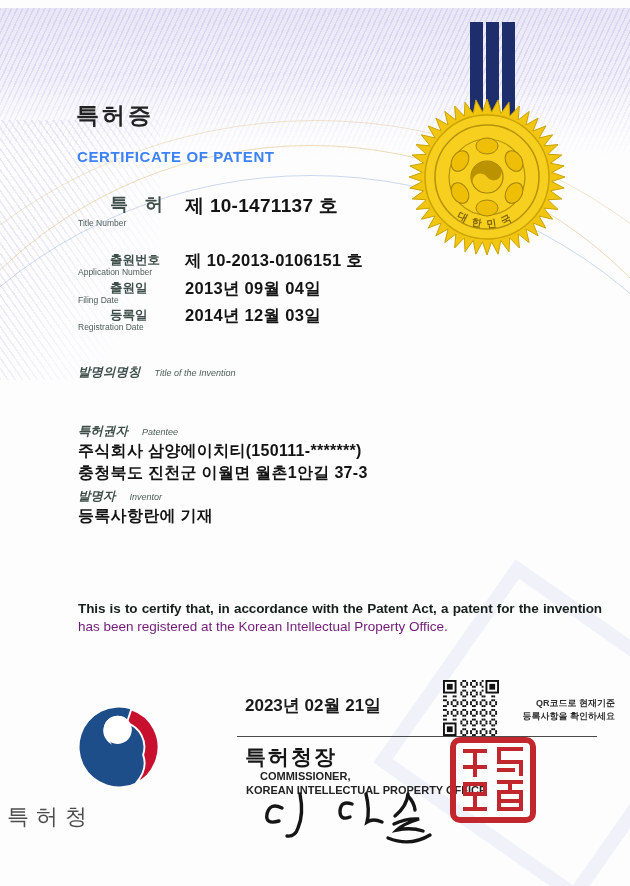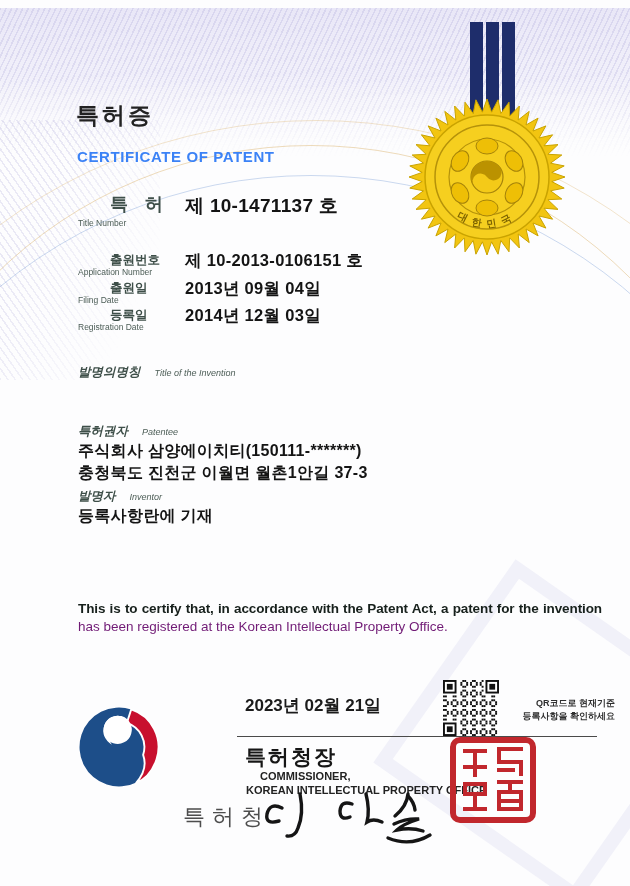--- a/index.html
+++ b/index.html
@@ -52,22 +52,22 @@
   .qr-note{position:absolute;left:505px;top:697px;width:110px;font-size:9px;font-weight:700;
            color:#2e2e2e;text-align:right;line-height:1.45;}
   .rule{position:absolute;left:237px;top:736px;width:360px;height:0;border-top:1.6px solid #4a4a4a;}
   .comm-ko{position:absolute;left:245px;top:743px;font-size:21px;font-weight:800;letter-spacing:2px;color:#161616;}
   .comm-en1{position:absolute;left:246px;top:770px;font-size:11px;font-weight:700;color:#222;margin-left:14px;}
   .comm-en2{position:absolute;left:246px;top:784px;font-size:11px;font-weight:700;color:#222;}
   .signature{position:absolute;left:248px;top:786px;width:200px;height:70px;}
   .seal{position:absolute;left:449px;top:736px;width:88px;height:88px;}
   
   .kipo-mark{position:absolute;left:72px;top:700px;width:94px;height:94px;}
-  .kipo-ko{position:absolute;left:0;top:802px;width:238px;text-align:right;font-size:22px;
-           font-weight:400;letter-spacing:7px;color:#4d4d4d;text-indent:7px;padding-left:32px;}
+  .kipo-ko{position:absolute;left:0;top:802px;width:238px;text-align:left;font-size:22px;
+           font-weight:400;letter-spacing:7px;color:#4d4d4d;text-indent:7px;}
   .kipo-en{position:absolute;left:0;top:834px;width:238px;text-align:center;font-size:13.5px;
            color:#4d4d4d;line-height:1.45;}
 </style>
 </head>
 <body>
 
 <div class="page">
 
   <div class="band-top"></div>
   <div class="band-left"></div>

